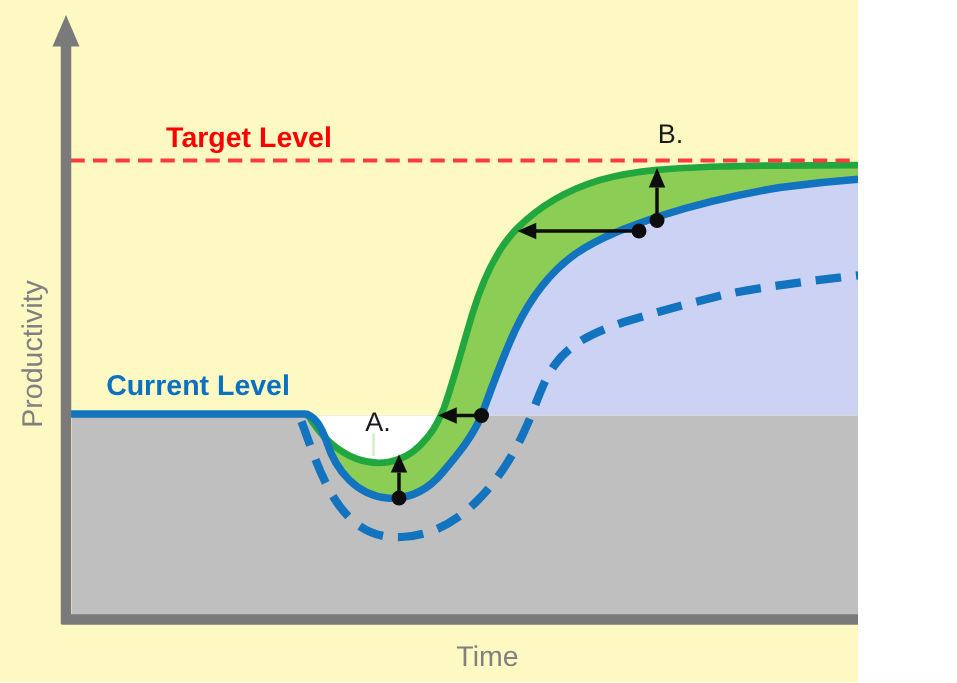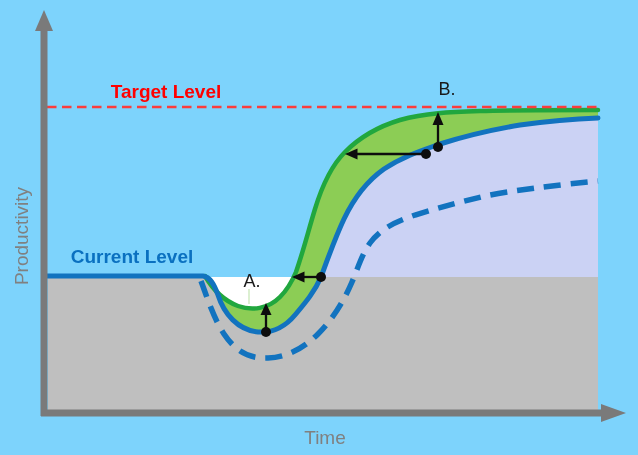--- a/index.html
+++ b/index.html
@@ -1,16 +1,16 @@
 <!DOCTYPE html>
 <html><head>
 <meta charset="utf-8">
 <style>
   html,body{margin:0;padding:0;background:#ffffff;}
-  .canvas{position:relative;width:638px;height:455px;background:#7dd3fc;overflow:hidden;}
+  .canvas{position:relative;width:572px;height:455px;background:#fef9c3;overflow:hidden;}
   svg{display:block;}
   .fill-gray{fill:#bfbfbf;}
   .fill-white{fill:#ffffff;}
   .fill-blue{fill:#cbd2f4;}
   .fill-green{fill:#8ccd55;}
   .curve-green{fill:none;stroke:#21a73e;stroke-width:4.5;stroke-linecap:round;}
   .curve-blue{fill:none;stroke:#1273bf;stroke-width:5;stroke-linecap:round;}
   .curve-blue-dashed{fill:none;stroke:#1273bf;stroke-width:5.5;stroke-dasharray:17 10;}
   .target-line{fill:none;stroke:#fb3c3c;stroke-width:2.6;stroke-dasharray:9.5 5.5;}
   .leader{fill:none;stroke:#d4ecc6;stroke-width:1.6;}

